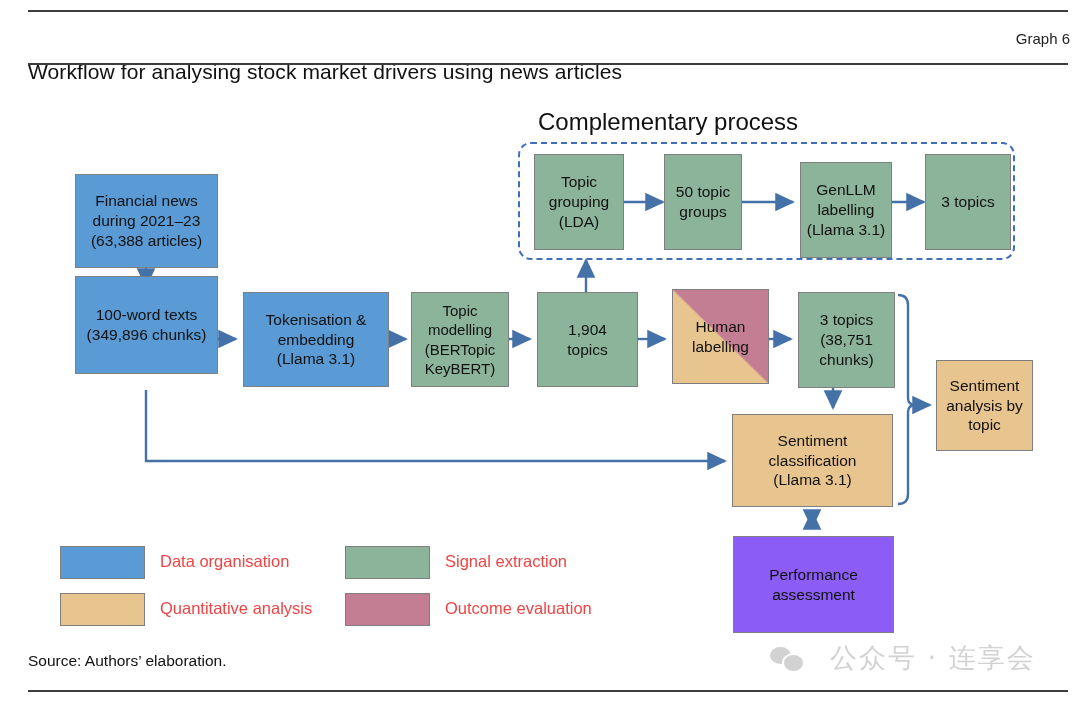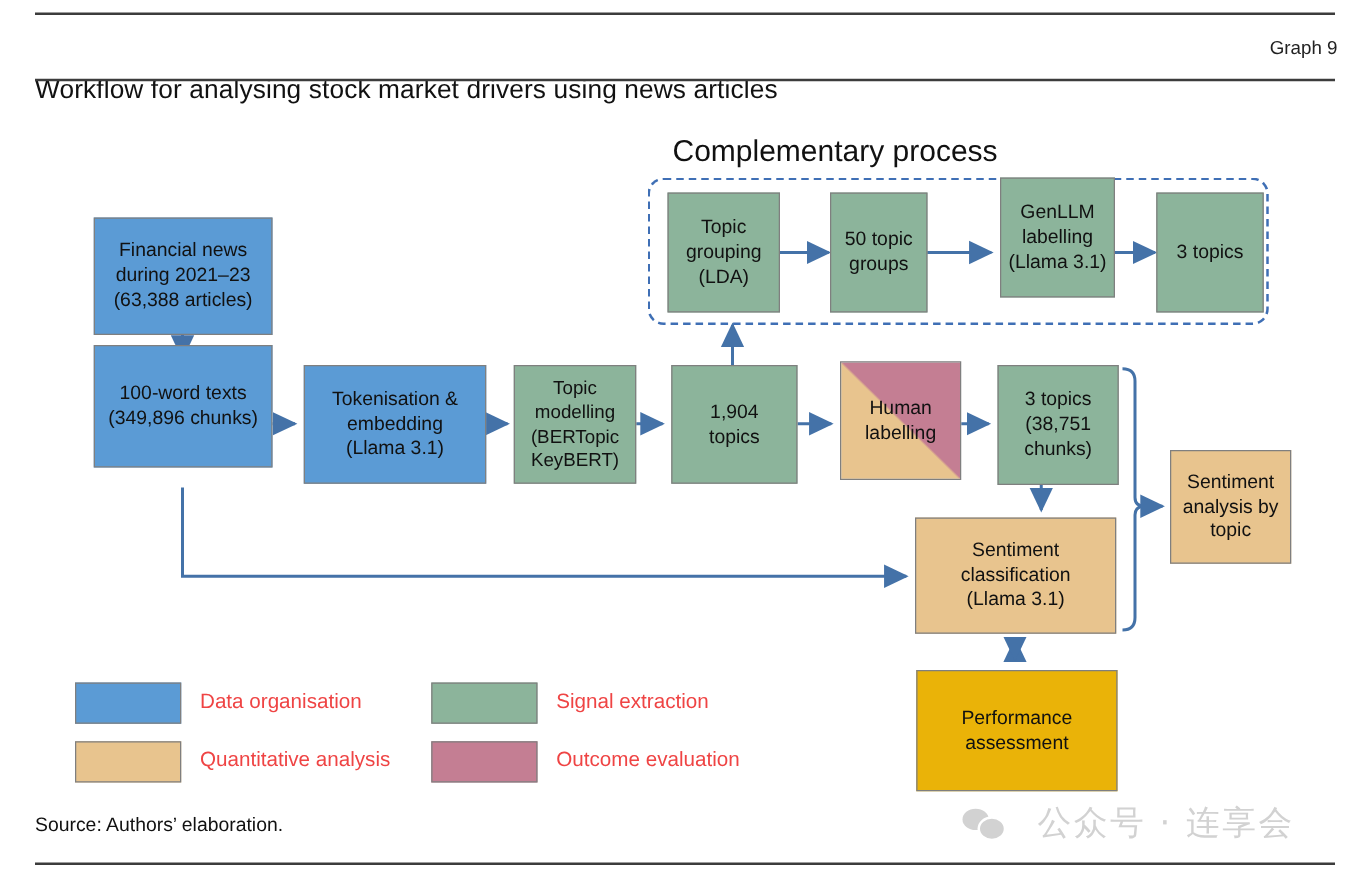--- a/index.html
+++ b/index.html
@@ -29,21 +29,21 @@
     border:1px solid #7f7f7f;
     display:flex;align-items:center;justify-content:center;
     text-align:center;line-height:1.28;
     font-size:15.5px;color:#111;
     padding:2px 4px;
     white-space:pre-line;
   }
   .node.blue{background:#5B9BD5;}
   .node.green{background:#8CB49B;}
   .node.orange{background:#E8C48E;}
-  .node.pink{background:#eab308;}
+  .node.pink{background:#8b5cf6;}
   .node.small{font-size:15px;}
 
   
   .node.split{
     background:linear-gradient(to bottom left,#C47E93 0%,#C47E93 49.3%,#E8C48E 50.7%,#E8C48E 100%);
   }
   .node.split > span{position:relative;z-index:2;}
 
   
   .dashed-box{
@@ -78,21 +78,21 @@
   .wm-bubble .b1{position:absolute;left:0;top:2px;width:21px;height:17px;border-radius:50%;background:#d2d2d2;}
   .wm-bubble .b2{position:absolute;left:12px;top:8px;width:19px;height:16px;border-radius:50%;background:#d2d2d2;border:2px solid #fff;}
 </style>
 </head>
 <body>
 
 <div class="page">
 
   <div class="rule-top"></div>
   <div class="title">Workflow for analysing stock market drivers using news articles</div>
-  <div class="graph-label">Graph 9</div>
+  <div class="graph-label">Graph 6</div>
   <div class="rule-under"></div>
 
   <svg class="svg-layer" viewBox="0 0 1080 704">
     <defs>
       <marker id="ah" markerWidth="9" markerHeight="9" refX="7.4" refY="4.5" orient="auto">
         <path d="M0,0.6 L8.2,4.5 L0,8.4 z" fill="#4472A8"></path>
       </marker>
       <marker id="ah2" markerWidth="9" markerHeight="9" refX="7.4" refY="4.5" orient="auto">
         <path d="M0,0.6 L8.2,4.5 L0,8.4 z" fill="#4472A8"></path>
       </marker>
@@ -130,21 +130,21 @@
   </svg>
 
   <div class="comp-title" style="left:538px;top:108px;">Complementary process</div>
   <div class="dashed-box" style="left:518px;top:142px;width:497px;height:118px;"></div>
 
   <div class="node green" style="left:534px;top:154px;width:90px;height:96px;">Topic
 grouping
 (LDA)</div>
   <div class="node green" style="left:664px;top:154px;width:78px;height:96px;">50 topic
 groups</div>
-  <div class="node green" style="left:800px;top:142px;width:92px;height:96px;">GenLLM
+  <div class="node green" style="left:800px;top:162px;width:92px;height:96px;">GenLLM
 labelling
 (Llama 3.1)</div>
   <div class="node green" style="left:925px;top:154px;width:86px;height:96px;">3 topics</div>
 
   <div class="node blue" style="left:75px;top:174px;width:143px;height:94px;">Financial news
 during 2021–23
 (63,388 articles)</div>
   <div class="node blue" style="left:75px;top:276px;width:143px;height:98px;">100-word texts
 (349,896 chunks)</div>
   <div class="node blue" style="left:243px;top:292px;width:146px;height:95px;">Tokenisation &amp;

